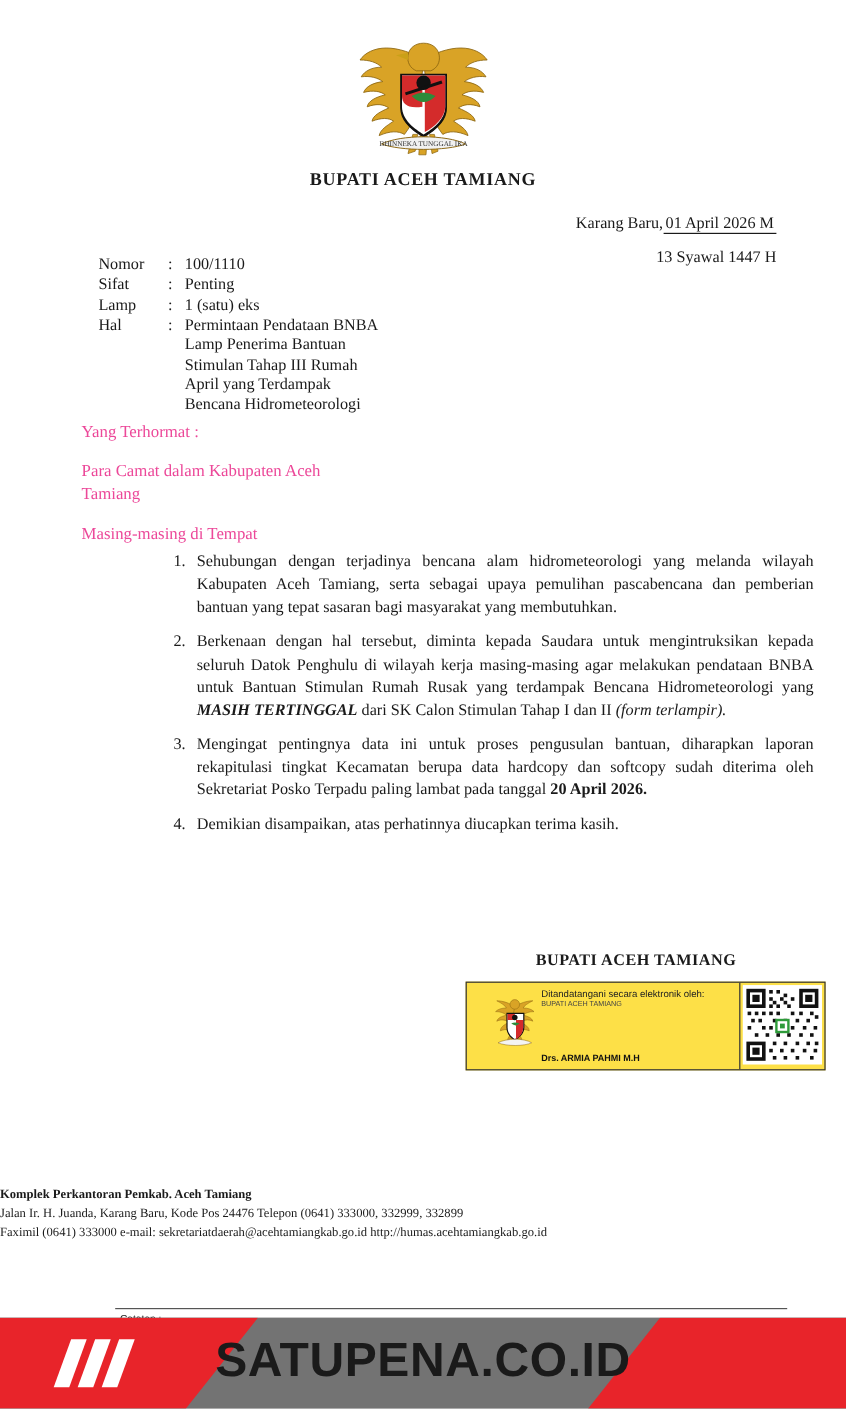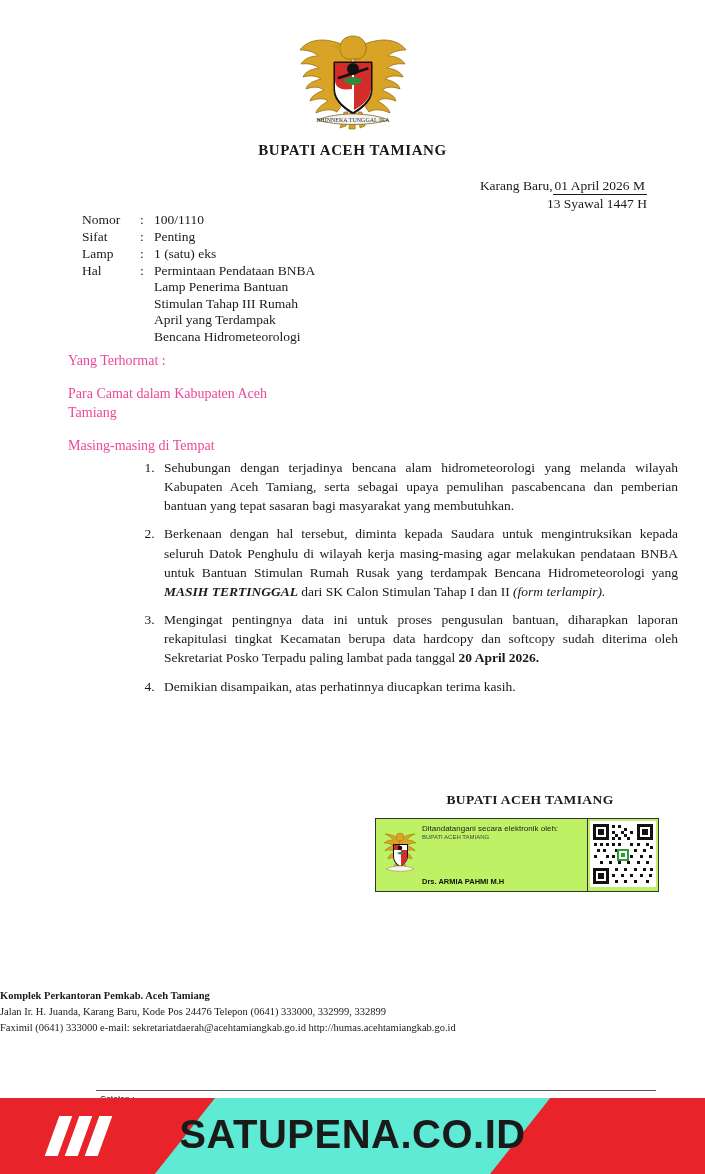--- a/index.html
+++ b/index.html
@@ -54,21 +54,21 @@
     font-size: 13.5px;
     color: #1a1a1a;
   }
   .date-line1 { white-space: nowrap; }
   .date-line1 .underlined {
     border-bottom: 1px solid #1a1a1a;
     padding: 0 2px 1px 2px;
   }
   .date-line2 {
     text-align: right;
-    margin-top: 2px;
+    margin-top: 12px;
     white-space: nowrap;
   }
   
   .meta {
     position: absolute;
     top: 212px;
     left: 82px;
     width: 510px;
     font-size: 13.5px;
     color: #1a1a1a;
@@ -122,26 +122,27 @@
     width: 260px;
     text-align: center;
     font-weight: bold;
     font-size: 13.5px;
     letter-spacing: 0.4px;
     color: #1a1a1a;
   }
   .esign-box {
     position: absolute;
     top: 818px;
-    left: 375px;
+    left: 388px;
     width: 282px;
     height: 72px;
     border: 1px solid #333;
-    background: #bef264;
+    background: #fde047;
     display: flex;
+    padding-left: 16px;
   }
   .esign-left {
     flex: 1;
     position: relative;
     padding: 5px 4px 4px 4px;
     display: flex;
   }
   .esign-garuda {
     width: 40px;
     height: 44px;
@@ -228,21 +229,21 @@
     background: #1d6fb8;
     flex: none;
   }
   
   .banner {
     position: absolute;
     left: 0;
     bottom: 0;
     width: 705px;
     height: 76px;
-    background: #5eead4;
+    background: #737373;
     overflow: hidden;
   }
   .banner .red-left {
     position: absolute;
     left: 0; top: 0;
     width: 215px; height: 76px;
     background: #e8242a;
     clip-path: polygon(0 0, 100% 0, 72% 100%, 0 100%);
   }
   .banner .red-right {

